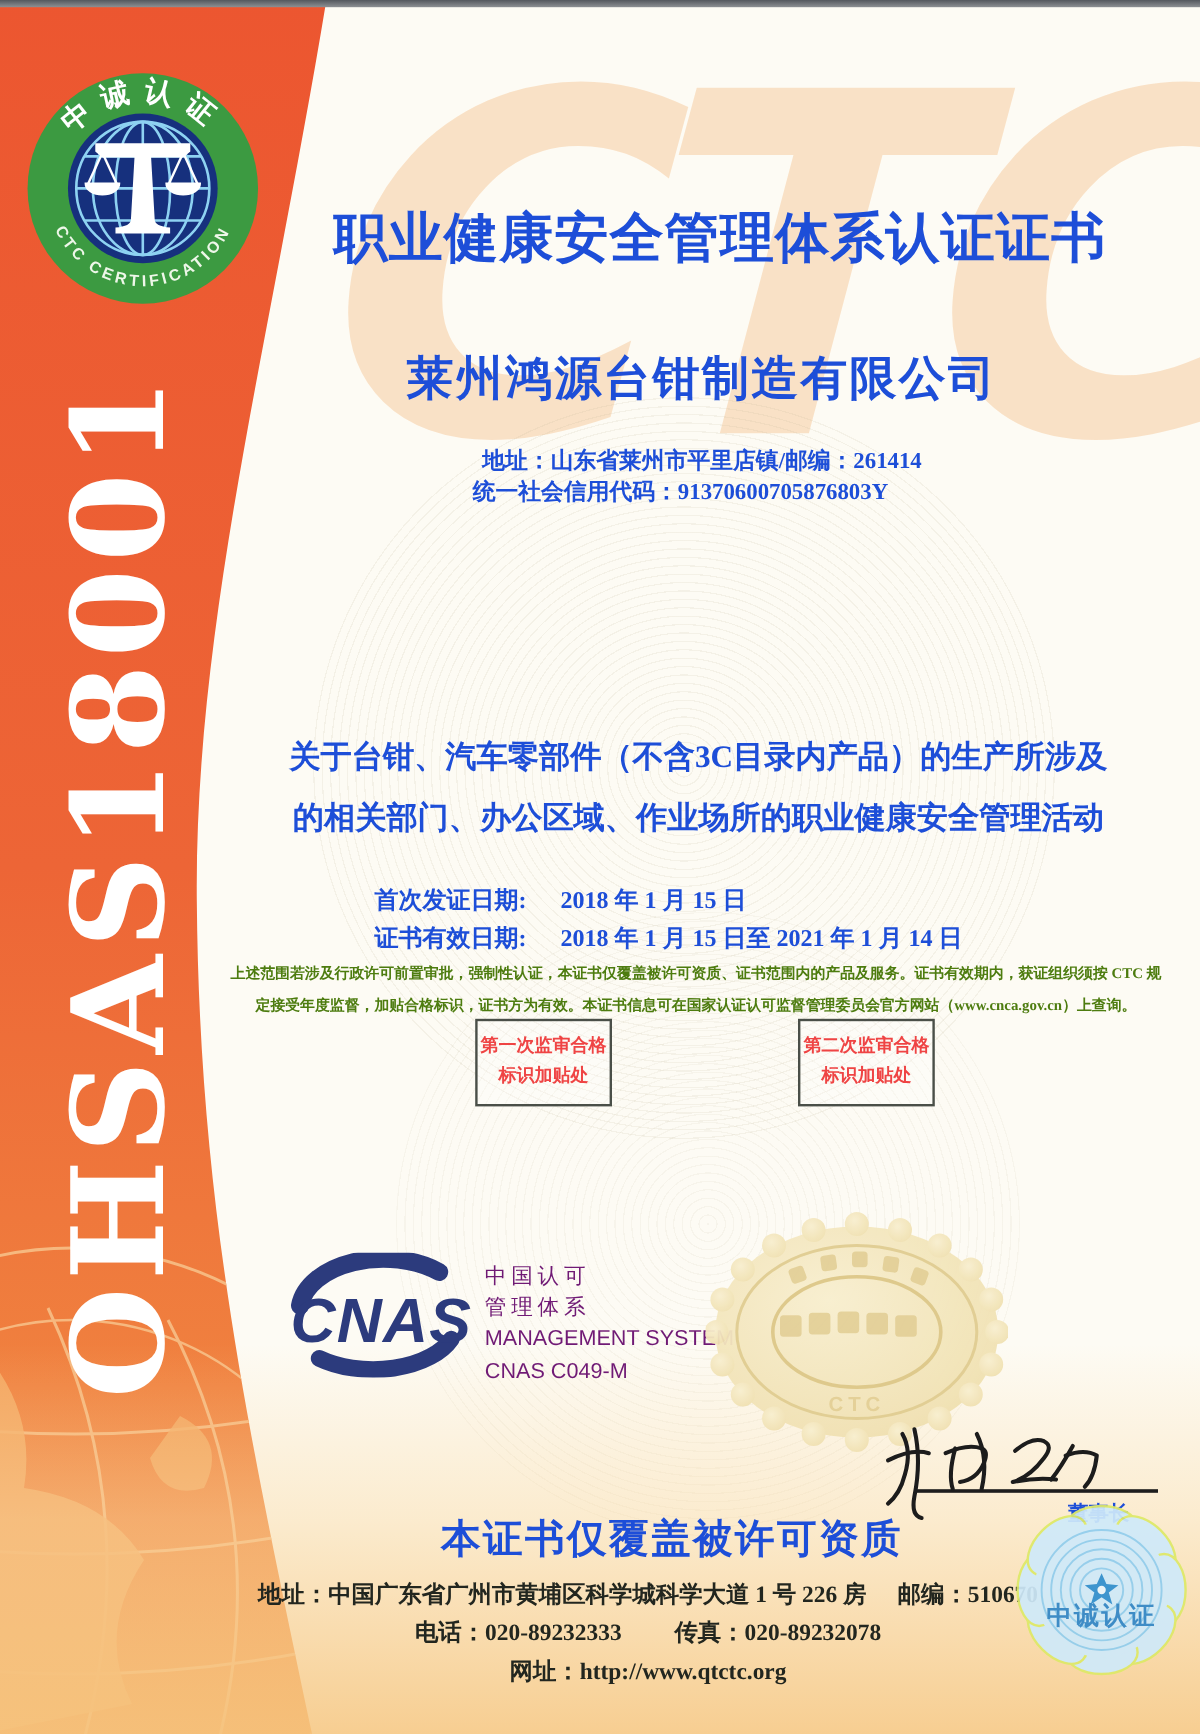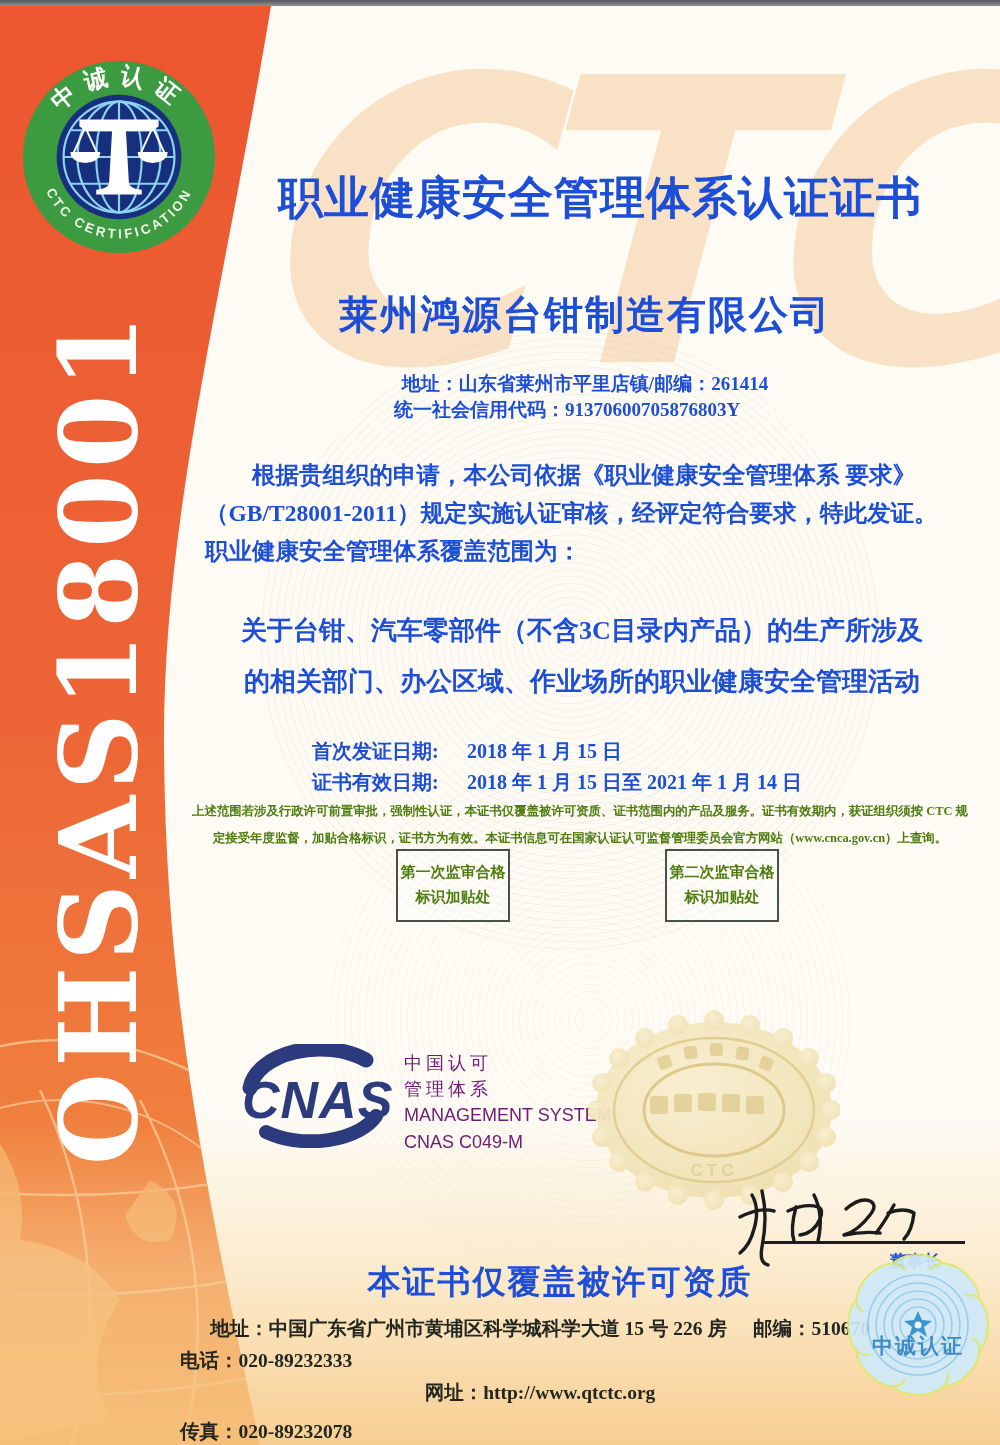--- a/index.html
+++ b/index.html
@@ -34,35 +34,35 @@
   #company{left:235px;top:288px;width:700px;text-align:center;font-size:39px;font-weight:bold;letter-spacing:2px;}
   #addr1{left:235px;top:371px;width:700px;text-align:center;font-size:19px;font-weight:bold;}
   #addr2{left:217px;top:397px;width:700px;text-align:center;font-size:19px;font-weight:bold;}
   #body-par{left:205px;top:456px;width:762px;font-size:23.5px;font-weight:bold;line-height:1.62;}
   #body-par .indent{text-indent:2em;}
   #scope{left:198px;top:606px;width:768px;text-align:center;font-size:26px;font-weight:bold;line-height:1.95;}
   #dates{left:312px;top:736px;font-size:20px;font-weight:bold;line-height:1.55;}
   #dates .row span.lbl{display:inline-block;min-width:150px;}
   #fineprint{left:188px;top:798px;width:784px;font-size:12.4px;line-height:2.15;text-align:center;color:#4d7c0f;font-weight:bold;}
   .audit-box{position:absolute;top:849px;width:110px;height:60px;border:2px solid #4a4f48;z-index:3;
-    text-align:center;font-size:15px;font-weight:bold;line-height:1.65;padding-top:9px;color:#4d7c0f;background:rgba(255,255,255,.25);}
+    text-align:center;font-size:15px;font-weight:bold;line-height:1.65;padding-top:9px;color:#ef4444;background:rgba(255,255,255,.25);}
   #box1{left:396px;} #box2{left:665px;}
   #cnas-wrap{position:absolute;left:236px;top:1044px;z-index:3;}
   #cnas-text{position:absolute;left:404px;top:1050px;z-index:3;color:#701a75;
     font-family:"Liberation Sans",sans-serif;}
   #cnas-text .cn{font-size:18px;letter-spacing:4px;line-height:1.45;}
   #cnas-text .en{font-size:18px;line-height:1.5;}
   #seal{position:absolute;left:588px;top:1010px;z-index:3;opacity:.95;}
   #sig{position:absolute;left:718px;top:1165px;z-index:4;}
   #sig-line{position:absolute;left:763px;top:1241px;width:202px;border-top:3px solid #1d1d1d;z-index:3;}
   #sig-title{left:890px;top:1250px;font-size:17px;font-weight:bold;}
   #issuer{left:245px;top:1260px;width:630px;text-align:center;font-size:33px;font-weight:bold;letter-spacing:2px;}
   .infoline{position:absolute;left:180px;width:720px;z-index:3;display:flex;justify-content:center;
     font-size:19.5px;font-weight:bold;color:#22261f;}
-  #info1{top:1315px;gap:26px;} #info2{top:1347px;gap:44px;flex-direction:column;} #info3{top:1379px;}
+  #info1{top:1315px;gap:26px;} #info2{top:1347px;gap:44px;} #info3{top:1379px;}
   #stamp{position:absolute;left:843px;top:1250px;z-index:4;opacity:.92;}
 </style>
 </head>
 <body>
 
 <div id="page">
 
   <div id="edge-top"></div>
 
   <svg id="swoosh" width="1000" height="1445" viewBox="0 0 1000 1445">
@@ -133,24 +133,20 @@
 
   <div id="ohsas">
     <span>OHSAS18001</span>
   </div>
 
   <div class="txt" id="title">职业健康安全管理体系认证证书</div>
   <div class="txt" id="company">莱州鸿源台钳制造有限公司</div>
   <div class="txt" id="addr1">地址：山东省莱州市平里店镇/邮编：261414</div>
   <div class="txt" id="addr2">统一社会信用代码：91370600705876803Y</div>
 
-  <div class="txt" id="body-par">
-    <div class="indent">根据贵组织的申请，本公司依据《职业健康安全管理体系 要求》（GB/T28001-2011）规定实施认证审核，经评定符合要求，特此发证。</div>
-    <div>职业健康安全管理体系覆盖范围为：</div>
-  </div>
 
   <div class="txt" id="scope">
     <div>关于台钳、汽车零部件（不含3C目录内产品）的生产所涉及</div>
     <div>的相关部门、办公区域、作业场所的职业健康安全管理活动</div>
   </div>
 
   <div class="txt" id="dates">
     <div class="row">
       <span class="lbl">首次发证日期:</span>
       <span>2018 年 1 月 15 日</span>
@@ -247,21 +243,21 @@
       <path d="M128,44 q14,-12 24,-8 q8,4 0,14 q-12,16 -26,20 q20,-4 36,-2"></path>
       <path d="M176,40 q-10,18 -18,28"></path>
       <path d="M170,48 q16,-6 26,0 q-2,18 -10,26"></path>
     </g>
   </svg>
   <div id="sig-line"></div>
   <div class="txt" id="sig-title">董事长</div>
 
   <div class="txt" id="issuer">本证书仅覆盖被许可资质</div>
   <div class="infoline" id="info1">
-    <span>地址：中国广东省广州市黄埔区科学城科学大道 15 号 226 房</span>
+    <span>地址：中国广东省广州市黄埔区科学城科学大道 1 号 226 房</span>
     <span>邮编：510670</span>
   </div>
   <div class="infoline" id="info2">
     <span>电话：020-89232333</span>
     <span>传真：020-89232078</span>
   </div>
   <div class="infoline" id="info3">
     <span>网址：http://www.qtctc.org</span>
   </div>
 

